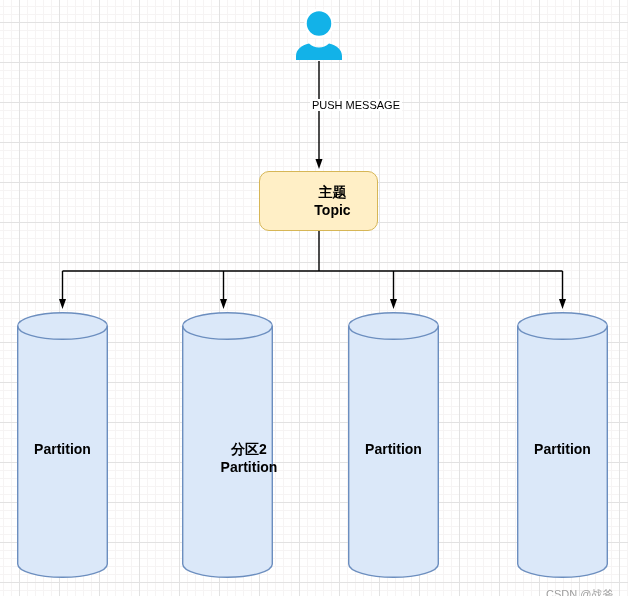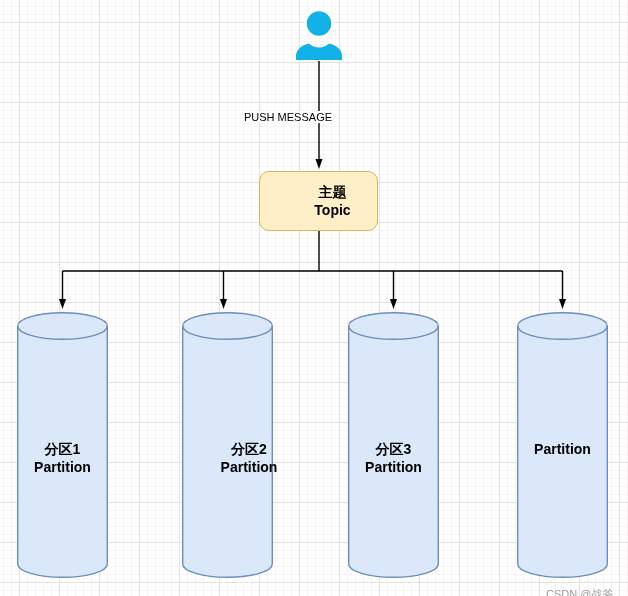--- a/index.html
+++ b/index.html
@@ -15,22 +15,22 @@
       linear-gradient(to right, #f6f4f4 1px, transparent 1px),
       linear-gradient(to bottom, #f6f4f4 1px, transparent 1px);
     background-size:40px 40px, 40px 40px, 8px 8px, 8px 8px;
     background-position:19px 22px, 19px 22px, 3px 6px, 3px 6px;
   }
   .connectors{position:absolute;left:0;top:0;width:628px;height:596px;}
   .connectors path.edge{fill:none;stroke:var(--connector,#000);stroke-width:1.4px;}
   .actor{position:absolute;left:296px;top:9px;width:46px;height:51px;}
   .actor .fillpart{fill:var(--actor_fill,#12b2e8);}
   .edge-label{
-    position:absolute;left:242px;top:111px;width:160px;
-    text-align:left;font-size:11px;line-height:13px;color:#000;
+    position:absolute;left:242px;top:99px;width:160px;
+    text-align:right;font-size:11px;line-height:13px;color:#000;
   }
   .edge-label span{background:#ffffff;padding:0 2px;}
   .topic-box{
     position:absolute;left:259px;top:171px;width:119px;height:60px;
     box-sizing:border-box;
     background:var(--topic_fill,#ffefc6);
     border:1.6px solid var(--topic_border,#d6b656);
     border-radius:10px;
     display:flex;flex-direction:column;justify-content:center;align-items:center;
     font-size:14px;font-weight:700;line-height:18px;color:#000;padding-left:28px;
@@ -84,21 +84,20 @@
     <div>主题</div>
     <div>Topic</div>
   </div>
 
   <div class="cyl cyl1">
     <svg width="91" height="266" viewBox="0 0 91 266">
       <path class="shape" d="M0.7,14 A44.8,13.3 0 0 1 90.3,14 V252 A44.8,13.3 0 0 1 0.7,252 Z"></path>
       <path class="rim" d="M0.7,14 A44.8,13.3 0 0 0 90.3,14"></path>
     </svg>
     <div class="cyl-label">
-      <div>分区1</div>
       <div>Partition</div>
     </div>
   </div>
 
   <div class="cyl cyl2">
     <svg width="91" height="266" viewBox="0 0 91 266">
       <path class="shape" d="M0.7,14 A44.8,13.3 0 0 1 90.3,14 V252 A44.8,13.3 0 0 1 0.7,252 Z"></path>
       <path class="rim" d="M0.7,14 A44.8,13.3 0 0 0 90.3,14"></path>
     </svg>
     <div class="cyl-label">
@@ -106,21 +105,20 @@
       <div>Partition</div>
     </div>
   </div>
 
   <div class="cyl cyl3">
     <svg width="91" height="266" viewBox="0 0 91 266">
       <path class="shape" d="M0.7,14 A44.8,13.3 0 0 1 90.3,14 V252 A44.8,13.3 0 0 1 0.7,252 Z"></path>
       <path class="rim" d="M0.7,14 A44.8,13.3 0 0 0 90.3,14"></path>
     </svg>
     <div class="cyl-label">
-      <div>分区3</div>
       <div>Partition</div>
     </div>
   </div>
 
   <div class="cyl cyl4">
     <svg width="91" height="266" viewBox="0 0 91 266">
       <path class="shape" d="M0.7,14 A44.8,13.3 0 0 1 90.3,14 V252 A44.8,13.3 0 0 1 0.7,252 Z"></path>
       <path class="rim" d="M0.7,14 A44.8,13.3 0 0 0 90.3,14"></path>
     </svg>
     <div class="cyl-label">

